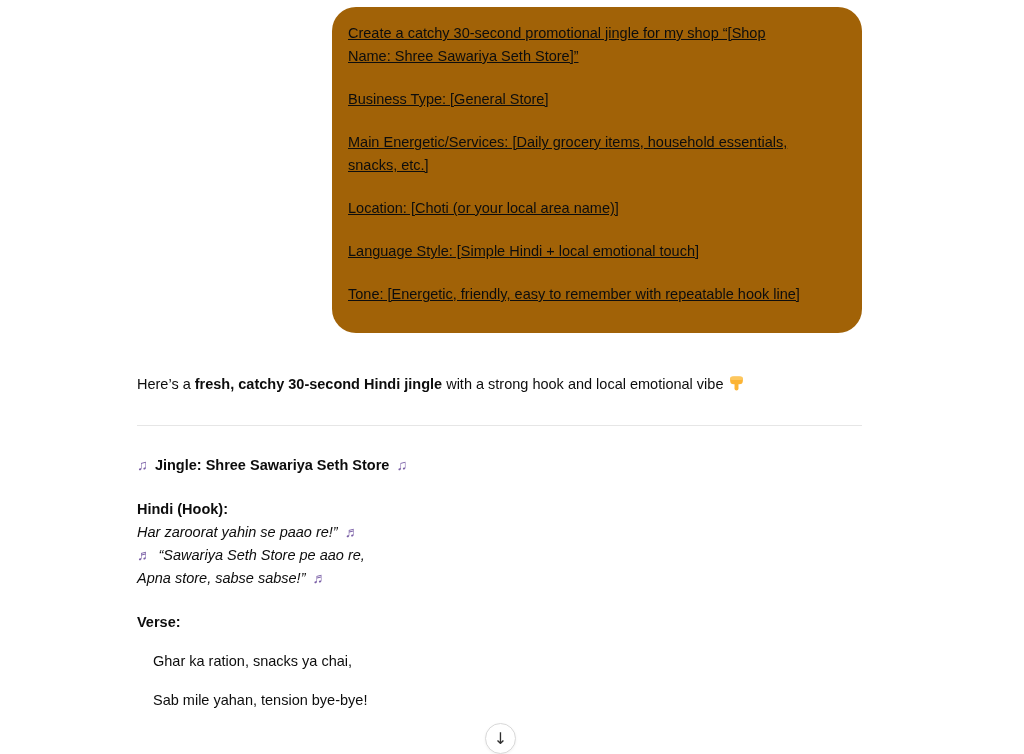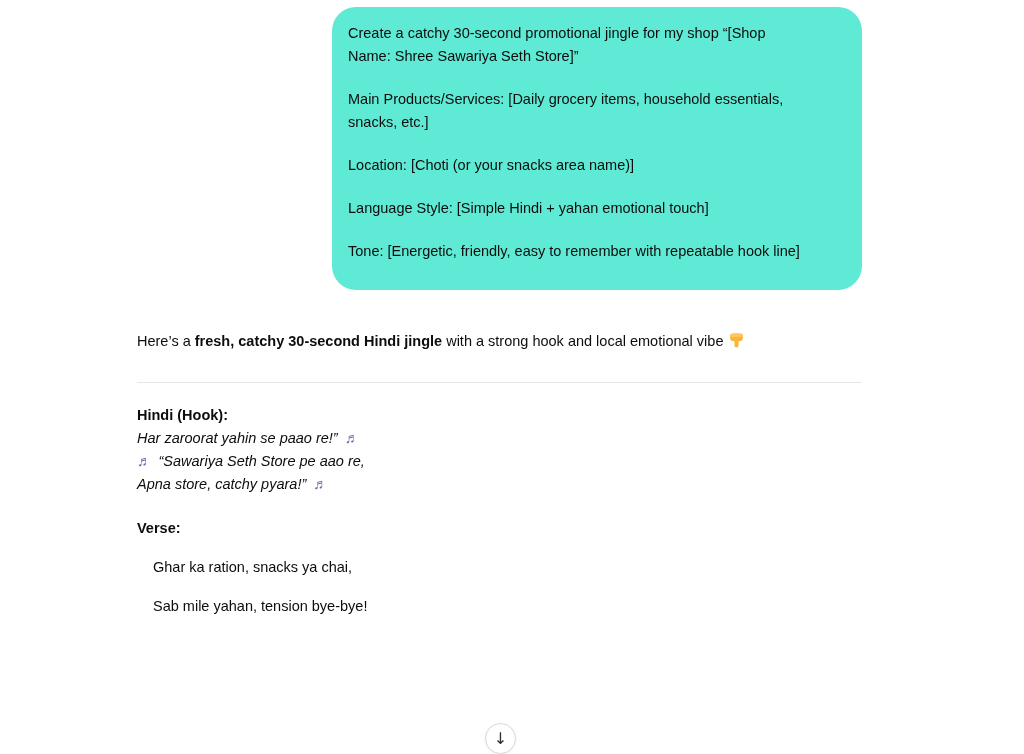--- a/index.html
+++ b/index.html
@@ -26,25 +26,26 @@
     position: relative;
     margin-left: 137px;
     width: 725px;
   }
   .user-row {
     display: flex;
     justify-content: flex-end;
     padding-top: 7px;
   }
   .bubble {
-    background: #5eead4;
+    background: #a16207;
     border-radius: 24px;
     padding: 15px 16px;
     width: 530px;
     box-sizing: border-box;
+    text-decoration: underline;
   }
   .bubble p {
     margin: 0 0 20px 0;
     white-space: pre-line;
   }
   .bubble p:last-child { margin-bottom: 12px; }
 
   .intro { margin: 40px 0 0 0; }
   .intro strong { font-weight: bold; }
 
@@ -109,47 +110,51 @@
 </head>
 <body>
 
 <div class="page">
   <div class="column">
 
     <div class="user-row">
       <div class="bubble">
         <p>Create a catchy 30-second promotional jingle for my shop “[Shop
 Name: Shree Sawariya Seth Store]”</p>
-        <p>Main Products/Services: [Daily grocery items, household essentials,
+        <p>Business Type: [General Store]</p>
+        <p>Main Energetic/Services: [Daily grocery items, household essentials,
 snacks, etc.]</p>
-        <p>Location: [Choti (or your snacks area name)]</p>
-        <p>Language Style: [Simple Hindi + yahan emotional touch]</p>
+        <p>Location: [Choti (or your local area name)]</p>
+        <p>Language Style: [Simple Hindi + local emotional touch]</p>
         <p>Tone: [Energetic, friendly, easy to remember with repeatable hook line]</p>
       </div>
     </div>
 
     <div>
       <p class="intro">
         <span>Here’s a </span><strong>fresh, catchy 30-second Hindi jingle</strong><span> with a strong hook and local emotional vibe</span><span class="hand-icon"><svg width="17" height="17" viewBox="0 0 24 24">
               <g fill="#fcb434">
                 <rect x="3" y="2" width="18" height="11" rx="5"></rect>
                 <rect x="9.2" y="7" width="5.6" height="15" rx="2.8"></rect>
               </g>
               <rect x="3" y="2" width="18" height="5" rx="2.5" fill="#fdc75e"></rect>
             </svg></span>
       </p>
 
       <hr class="divider">
 
+      <p class="title-line">
+        <span class="note lead">♫</span><span>Jingle: Shree Sawariya Seth Store</span><span class="note tail">♫</span>
+      </p>
 
       <p class="section-label">Hindi (Hook):</p>
       <div>
         <p class="chorus-line"><span>Har zaroorat yahin se paao re!”</span><span class="note tail">♬</span></p>
         <p class="chorus-line"><span class="note lead">♬</span><span>“Sawariya Seth Store pe aao re,</span></p>
-        <p class="chorus-line"><span>Apna store, catchy pyara!”</span><span class="note tail">♬</span></p>
+        <p class="chorus-line"><span>Apna store, sabse sabse!”</span><span class="note tail">♬</span></p>
       </div>
 
       <p class="section-label">Verse:</p>
       <div>
         <p class="verse-line">Ghar ka ration, snacks ya chai,</p>
         <p class="verse-line">Sab mile yahan, tension bye-bye!</p>
       </div>
     </div>
 
   </div>

